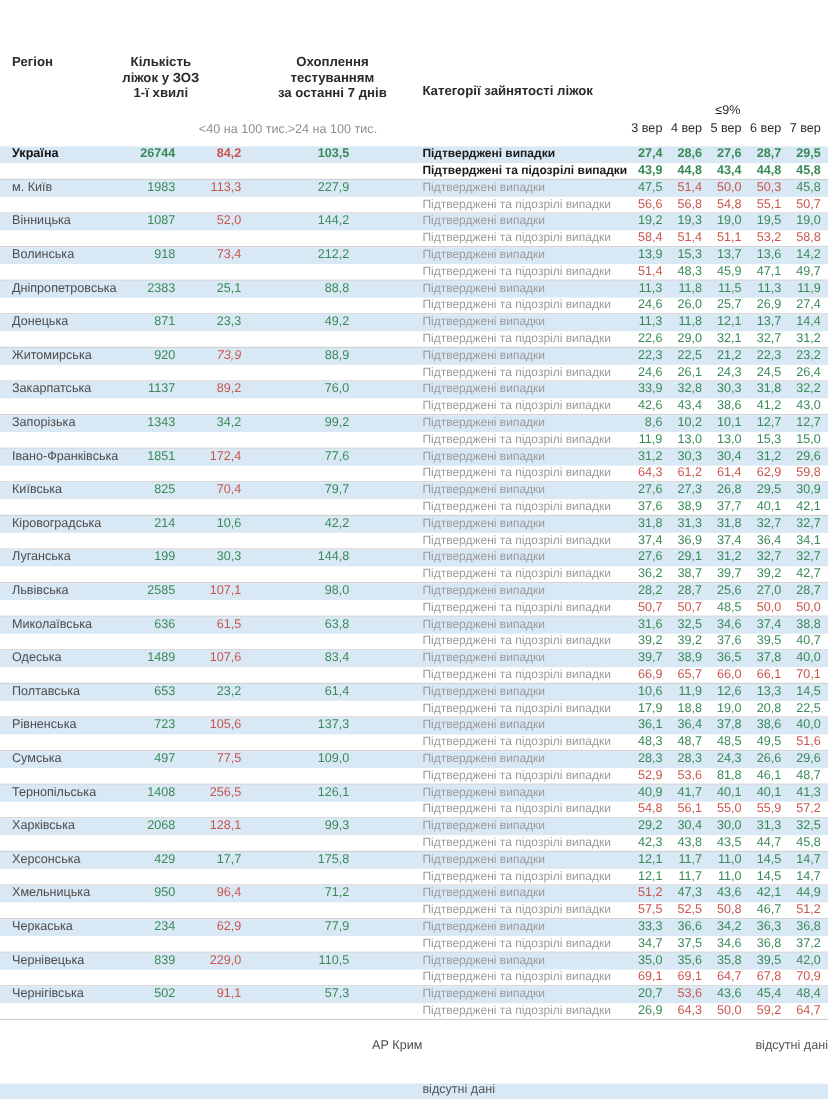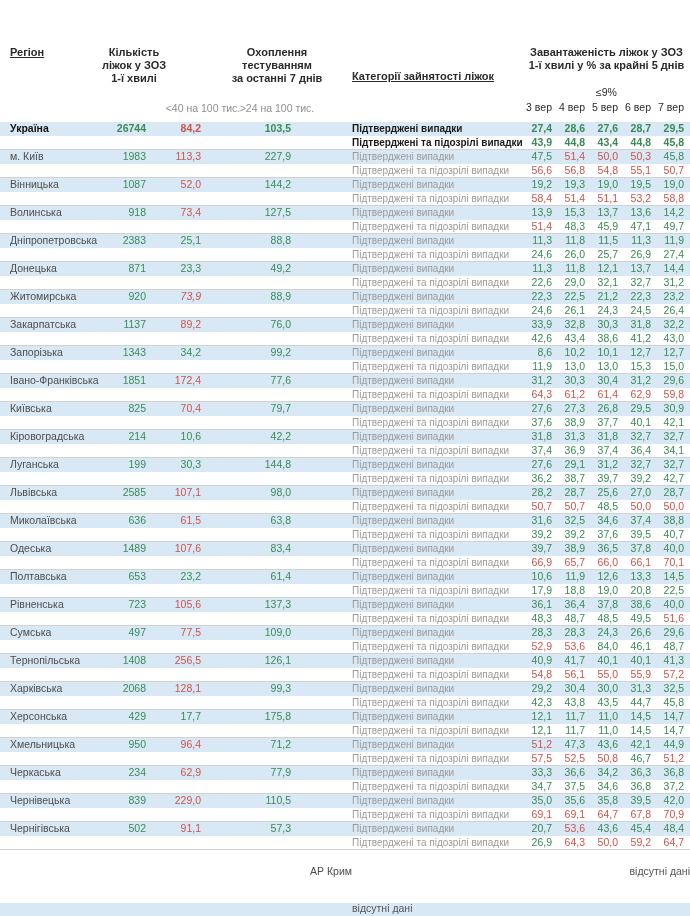--- a/index.html
+++ b/index.html
@@ -2,21 +2,21 @@
 <html><head>
 <meta charset="utf-8">
 <style>
   html,body{margin:0;padding:0;background:#fff;}
   .page{position:relative;width:690px;height:916px;background:#ffffff;
         font-family:"Liberation Sans",sans-serif;overflow:hidden;color:#222;}
   .title{position:absolute;top:5px;left:0;width:690px;text-align:center;
          font-size:13.5px;font-weight:bold;color:#1c1c1c;line-height:20px;}
   
   .hdr{position:absolute;font-size:11px;font-weight:bold;color:#2a2a2a;line-height:13px;text-align:center;}
-  .hdr.left{text-align:center;text-decoration:underline;}
+  .hdr.left{text-align:center;}
   .thr{position:absolute;font-size:10.5px;color:#8f8f8f;text-align:center;font-weight:normal;}
   .limit{position:absolute;font-size:10.5px;color:#2a2a2a;text-align:center;}
   .dayhead{position:absolute;left:522px;top:101px;width:165px;display:flex;}
   .dayhead span{width:33px;text-align:right;padding-right:3px;box-sizing:border-box;
                 font-size:10.5px;color:#2a2a2a;}
   
   .tbody{position:absolute;top:122px;left:0;width:690px;}
   .block{border-bottom:1px solid #d2d2d2;}
   .row{display:grid;grid-template-columns:100px 50px 55px 90px 57px 170px 33px 33px 33px 33px 33px;
        height:13.5px;align-items:center;font-size:10.5px;line-height:13px;}
@@ -56,24 +56,20 @@
 
 
   <div class="hdr" style="left:227px;top:46px;width:100px;">
     <div>Охоплення</div>
     <div>тестуванням</div>
     <div>за останні 7 днів</div>
   </div>
 
   <div class="hdr left" style="left:352px;top:70px;">Категорії зайнятості ліжок</div>
 
-  <div class="hdr" style="left:525px;top:46px;width:163px;">
-    <div>Завантаженість ліжок у ЗОЗ</div>
-    <div>1-ї хвилі у % за крайні 5 днів</div>
-  </div>
 
   <div class="limit" style="left:525px;top:86px;width:163px;">≤9%</div>
 
   <div class="thr" style="left:148px;top:102px;width:110px;">&lt;40 на 100 тис.</div>
   <div class="thr" style="left:222px;top:102px;width:110px;">&gt;24 на 100 тис.</div>
 
   <div class="dayhead">
     <span>3 вер</span>
     <span>4 вер</span>
     <span>5 вер</span>
@@ -152,21 +148,21 @@
           <span class="day" style="color: rgb(201, 86, 77);">51,1</span>
           <span class="day" style="color: rgb(201, 86, 77);">53,2</span>
           <span class="day" style="color: rgb(201, 86, 77);">58,8</span>
         </div>
       </div>
       <div class="block">
         <div class="row blue">
           <span class="rname">Волинська</span>
           <span class="num" style="color: rgb(58, 138, 87);">918</span>
           <span class="num" style="color: rgb(201, 86, 77);">73,4</span>
-          <span class="num" style="color: rgb(58, 138, 87);">127,5</span>
+          <span class="num" style="color: rgb(58, 138, 87);">212,2</span>
           <span></span>
           <span class="cat">Підтверджені випадки</span>
           <span class="day" style="color: rgb(58, 138, 87);">13,9</span>
           <span class="day" style="color: rgb(58, 138, 87);">15,3</span>
           <span class="day" style="color: rgb(58, 138, 87);">13,7</span>
           <span class="day" style="color: rgb(58, 138, 87);">13,6</span>
           <span class="day" style="color: rgb(58, 138, 87);">14,2</span>
         </div>
         <div class="row">
           <span class="spacer"></span>
@@ -526,21 +522,21 @@
           <span class="day" style="color: rgb(58, 138, 87);">28,3</span>
           <span class="day" style="color: rgb(58, 138, 87);">24,3</span>
           <span class="day" style="color: rgb(58, 138, 87);">26,6</span>
           <span class="day" style="color: rgb(58, 138, 87);">29,6</span>
         </div>
         <div class="row">
           <span class="spacer"></span>
           <span class="cat">Підтверджені та підозрілі випадки</span>
           <span class="day" style="color: rgb(201, 86, 77);">52,9</span>
           <span class="day" style="color: rgb(201, 86, 77);">53,6</span>
-          <span class="day" style="color: rgb(58, 138, 87);">84,0</span>
+          <span class="day" style="color: rgb(58, 138, 87);">81,8</span>
           <span class="day" style="color: rgb(58, 138, 87);">46,1</span>
           <span class="day" style="color: rgb(58, 138, 87);">48,7</span>
         </div>
       </div>
       <div class="block">
         <div class="row blue">
           <span class="rname">Тернопільська</span>
           <span class="num" style="color: rgb(58, 138, 87);">1408</span>
           <span class="num" style="color: rgb(201, 86, 77);">256,5</span>
           <span class="num" style="color: rgb(58, 138, 87);">126,1</span>

